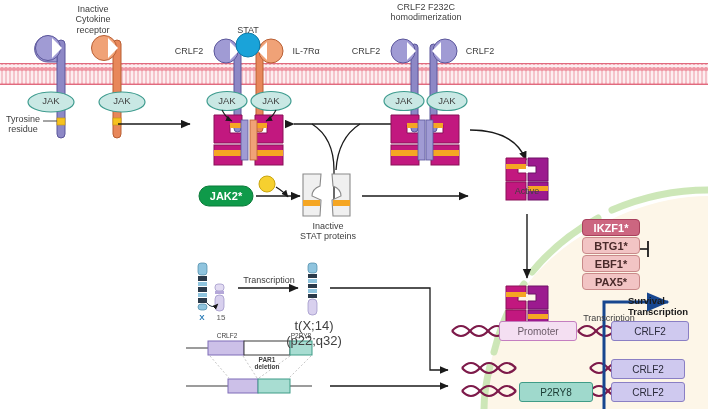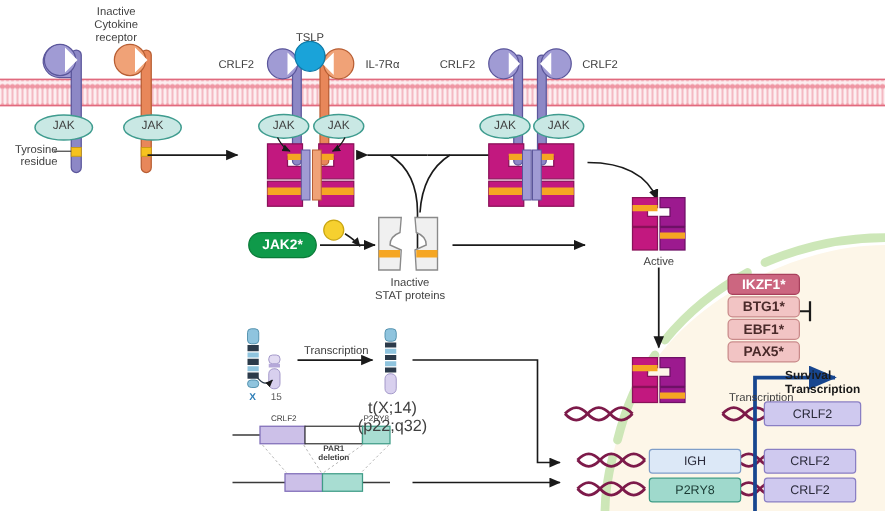--- a/index.html
+++ b/index.html
@@ -288,40 +288,42 @@
   
   
   
   
   
 </div>
 
 <div class="lbl" data-name="label-inactive-receptor" style="left:48px;top:4px;width:90px;">Inactive
 Cytokine
 receptor</div>
-<div class="lbl" data-name="label-tyrosine-residue" style="left:0px;top:114px;width:46px;text-align:right;">Tyrosine
+<div class="lbl" data-name="label-tyrosine-residue" style="left:0px;top:114px;width:46px;text-align:center;">Tyrosine
 residue</div>
 <div class="lbl b" data-name="label-jak-1" style="left:31px;top:96px;width:40px;font-weight:normal;font-size:9.5px;">JAK</div>
 <div class="lbl b" data-name="label-jak-2" style="left:102px;top:96px;width:40px;font-weight:normal;font-size:9.5px;">JAK</div>
 
-<div class="lbl" data-name="label-tslp" style="left:225px;top:25px;width:46px;">TSLP</div>
+<div class="lbl" data-name="label-tslp" style="left:225px;top:25px;width:46px;">STAT</div>
 <div class="lbl" data-name="label-crlf2-left" style="left:168px;top:46px;width:42px;">CRLF2</div>
 <div class="lbl" data-name="label-il7ra" style="left:285px;top:46px;width:42px;">IL-7Rα</div>
 <div class="lbl" data-name="label-jak-3" style="left:207px;top:96px;width:40px;font-size:9.5px;">JAK</div>
 <div class="lbl" data-name="label-jak-4" style="left:251px;top:96px;width:40px;font-size:9.5px;">JAK</div>
 
+<div class="lbl" data-name="label-homodimerization" style="left:368px;top:2px;width:116px;">CRLF2 F232C
+homodimerization</div>
 <div class="lbl" data-name="label-crlf2-hd-left" style="left:345px;top:46px;width:42px;">CRLF2</div>
 <div class="lbl" data-name="label-crlf2-hd-right" style="left:459px;top:46px;width:42px;">CRLF2</div>
 <div class="lbl" data-name="label-jak-5" style="left:384px;top:96px;width:40px;font-size:9.5px;">JAK</div>
 <div class="lbl" data-name="label-jak-6" style="left:427px;top:96px;width:40px;font-size:9.5px;">JAK</div>
 
 <div class="lbl" data-name="label-jak2-mutant" style="left:199px;top:190px;width:54px;color:#fff;font-weight:bold;font-size:11px;">JAK2*</div>
 <div class="lbl" data-name="label-inactive-stat" style="left:276px;top:221px;width:104px;">Inactive
 STAT proteins</div>
-<div class="lbl" data-name="label-active-stat" style="left:498px;top:204px;width:58px;">Active</div>
+<div class="lbl" data-name="label-active-stat" style="left:498px;top:186px;width:58px;">Active</div>
 
 <div class="lbl" data-name="label-translocation" style="left:232px;top:275px;width:74px;">Transcription</div>
 <div class="lbl" data-name="label-chromosome-x" style="left:194px;top:313px;width:16px;color:#2f7fb8;font-weight:bold;font-size:8px;">X</div>
 <div class="lbl" data-name="label-chromosome-14" style="left:212px;top:313px;width:18px;color:#5a5a5a;font-size:8px;">15</div>
 <div class="lbl" data-name="label-translocation-notation" style="left:276px;top:319px;width:76px;font-size:13px;text-align:center;">t(X;14)(p22;q32)</div>
 
 <div class="lbl" data-name="label-par1-crlf2" style="left:206px;top:332px;width:42px;font-size:6.5px;">CRLF2</div>
 <div class="lbl" data-name="label-par1-p2ry8" style="left:279px;top:332px;width:44px;font-size:6.5px;">P2RY8</div>
 <div class="lbl b" data-name="label-par1-deletion" style="left:244px;top:356px;width:46px;font-size:6.5px;font-weight:bold;">PAR1
 deletion</div>
@@ -338,25 +340,25 @@
         <span data-name="gene-box-label">BTG1*</span>
       </div>
   <div class="gbox" data-name="gene-box">
         <span data-name="gene-box-label">EBF1*</span>
       </div>
   <div class="gbox" data-name="gene-box">
         <span data-name="gene-box-label">PAX5*</span>
       </div>
 </div>
 
+<div class="abs dnabox" data-name="dna-box-promoter" style="left:499px;top:321px;width:78px;height:20px;">
+  <span data-name="dna-box-label">Promoter</span>
+</div>
 <div class="abs dnabox" data-name="dna-box-crlf2-1" style="left:611px;top:321px;width:78px;height:20px;">
   <span data-name="dna-box-label">CRLF2</span>
-</div>
-<div class="abs dnabox" data-name="dna-box-igh" style="left:519px;top:359px;width:74px;height:20px;">
-  <span data-name="dna-box-label">IGH</span>
 </div>
 <div class="abs dnabox" data-name="dna-box-crlf2-2" style="left:611px;top:359px;width:74px;height:20px;">
   <span data-name="dna-box-label">CRLF2</span>
 </div>
 <div class="abs dnabox" data-name="dna-box-p2ry8" style="left:519px;top:382px;width:74px;height:20px;">
   <span data-name="dna-box-label">P2RY8</span>
 </div>
 <div class="abs dnabox" data-name="dna-box-crlf2-3" style="left:611px;top:382px;width:74px;height:20px;">
   <span data-name="dna-box-label">CRLF2</span>
 </div>

